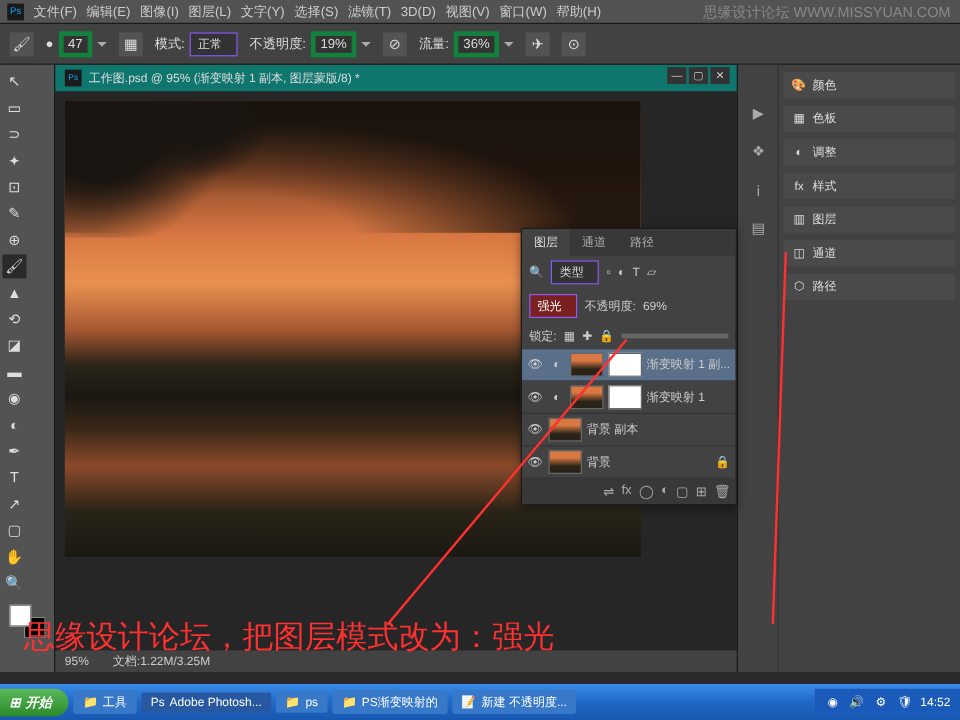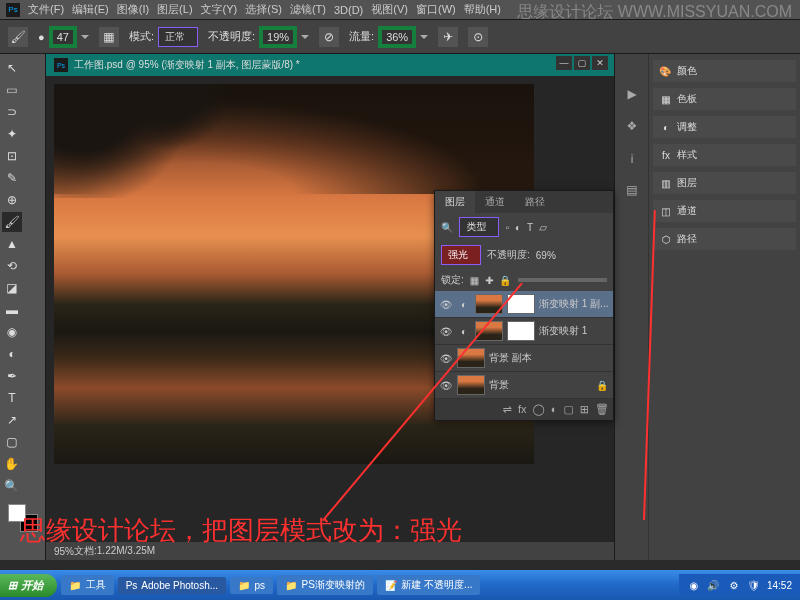--- a/index.html
+++ b/index.html
@@ -1,40 +1,40 @@
 <!DOCTYPE html>
 <html><head>
 <meta charset="utf-8">
 <style>
 *{margin:0;padding:0;box-sizing:border-box;font-family:"Microsoft YaHei",sans-serif}
 body{background:#2a2a2a;width:800px;height:600px;overflow:hidden;position:relative;color:#ccc;font-size:11px}
 .menubar{background:#535353;height:20px;display:flex;align-items:center;padding:0 6px;gap:8px;border-bottom:1px solid #1a1a1a}
 .menubar .ps-logo{width:14px;height:14px;background:#1a1a1a;display:flex;align-items:center;justify-content:center;font-size:8px;color:#00a8ff}
 .menubar span{cursor:default}
-.watermark{position:absolute;right:8px;top:2px;color:#888;font-size:16px}
+.watermark{position:absolute;right:8px;top:2px;color:#888;font-size:12px}
 .optbar{background:#424242;height:34px;display:flex;align-items:center;padding:0 8px;gap:10px;border-bottom:1px solid #1a1a1a}
 .opt-item{display:flex;align-items:center;gap:4px;font-size:11px;color:#ddd}
 .opt-num{background:#333;padding:1px 4px;border:4px solid #15803d}
 .triangle{width:0;height:0;border-left:4px solid transparent;border-right:4px solid transparent;border-top:4px solid #aaa}
 .workspace{display:flex;height:506px}
 .toolbox{width:46px;background:#535353;border-right:1px solid #1a1a1a;padding:4px 2px;display:flex;flex-wrap:wrap;gap:2px;align-content:flex-start}
 .tool{width:20px;height:20px;background:#535353;display:flex;align-items:center;justify-content:center;font-size:12px;color:#ddd;cursor:pointer}
 .tool.active{background:#2a2a2a}
 .swatch{width:30px;height:28px;position:relative;margin:6px auto}
 .swatch .fg{width:18px;height:18px;background:#fff;border:1px solid #888;position:absolute;top:0;left:0;z-index:2}
 .swatch .bg{width:18px;height:18px;background:#000;border:1px solid #888;position:absolute;bottom:0;right:0}
 .canvas-area{flex:1;background:#262626;position:relative;overflow:hidden}
 .doc-tab{background:#0f766e;height:22px;display:flex;align-items:center;padding:0 280px 0 8px;font-size:10px;color:#ddd;position:relative}
 .doc-tab .ps-icon{width:14px;height:14px;background:#1a1a1a;color:#00a8ff;font-size:7px;display:flex;align-items:center;justify-content:center;margin-right:6px}
 .win-ctrl{position:absolute;right:6px;top:2px;display:flex;gap:2px}
 .win-ctrl span{width:16px;height:14px;background:#333;display:flex;align-items:center;justify-content:center;font-size:9px;color:#ccc}
 .canvas{width:480px;height:380px;margin:8px 0 0 8px;background:linear-gradient(180deg,#4a3828 0%,#8b4a2a 15%,#d97842 30%,#e89050 40%,#a85a32 50%,#2a2418 58%,#1a1812 65%,#3a2818 72%,#8b4a2a 80%,#2a2418 90%,#1a1812 100%);position:relative;overflow:hidden}
 .canvas::before{content:"";position:absolute;top:0;left:0;right:0;height:110px;background:radial-gradient(ellipse at 30% 100%,transparent 20%,rgba(20,15,10,0.9) 60%)}
 .leaves{position:absolute;top:0;left:0;width:60%;height:30%;background:radial-gradient(circle at 10% 10%,#1a1510 20%,transparent 40%),radial-gradient(circle at 40% 5%,#1a1510 15%,transparent 30%)}
-.status{position:absolute;bottom:0;left:0;right:0;height:18px;background:#424242;display:flex;align-items:center;padding:0 8px;font-size:10px;}
+.status{position:absolute;bottom:0;left:0;right:0;height:18px;background:#424242;display:flex;align-items:center;padding:0 8px;font-size:10px;gap:20px}
 .right-dock{width:186px;background:#424242;border-left:1px solid #1a1a1a;display:flex}
 .dock-strip{width:34px;background:#424242;display:flex;flex-direction:column;padding:30px 4px;gap:12px;border-right:1px solid #333}
 .dock-icon{width:26px;height:20px;display:flex;align-items:center;justify-content:center;font-size:12px;color:#aaa}
 .dock-panels{flex:1;padding:6px 4px;display:flex;flex-direction:column;gap:6px}
 .panel-btn{background:#4a4a4a;padding:4px 6px;font-size:10px;color:#ddd;display:flex;align-items:center;gap:4px}
 .panel-icon{width:14px;height:14px;display:flex;align-items:center;justify-content:center;font-size:10px}
 .layers-panel{position:absolute;right:186px;top:190px;width:180px;background:#424242;border:1px solid #1a1a1a;box-shadow:0 2px 8px rgba(0,0,0,0.5);z-index:10}
 .lp-tabs{display:flex;background:#383838;height:22px;font-size:10px}
 .lp-tab{padding:4px 10px;color:#aaa}
 .lp-tab.active{background:#424242;color:#ddd}

